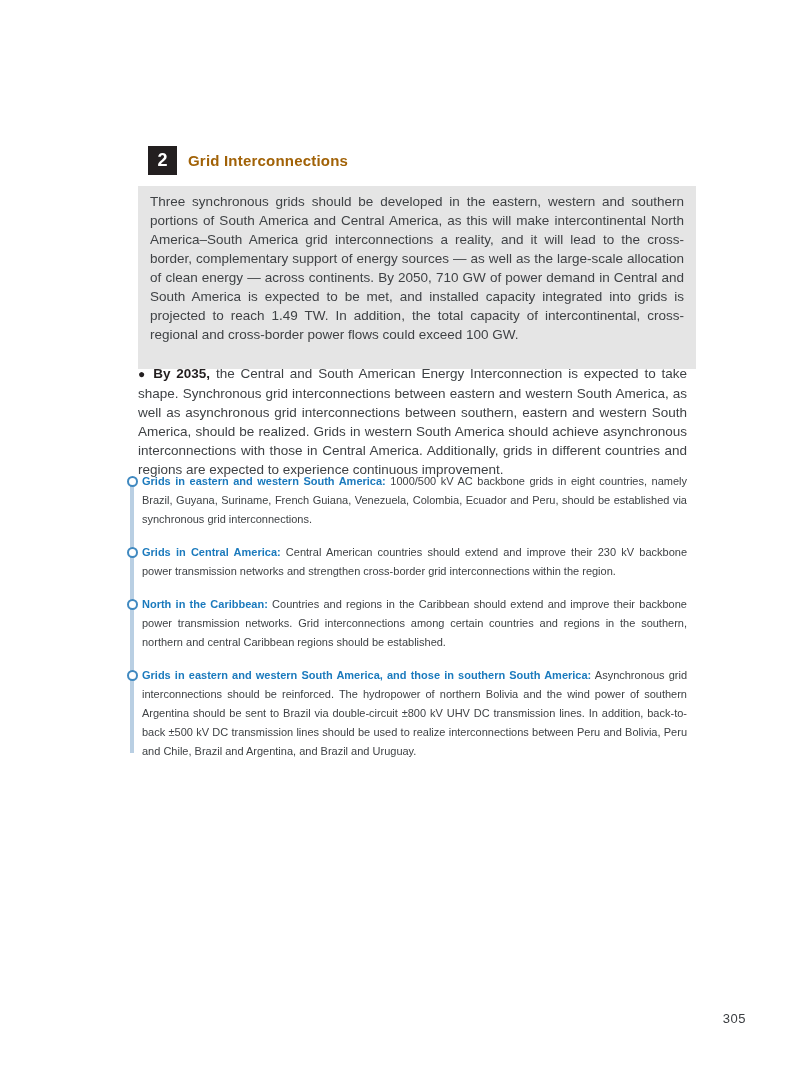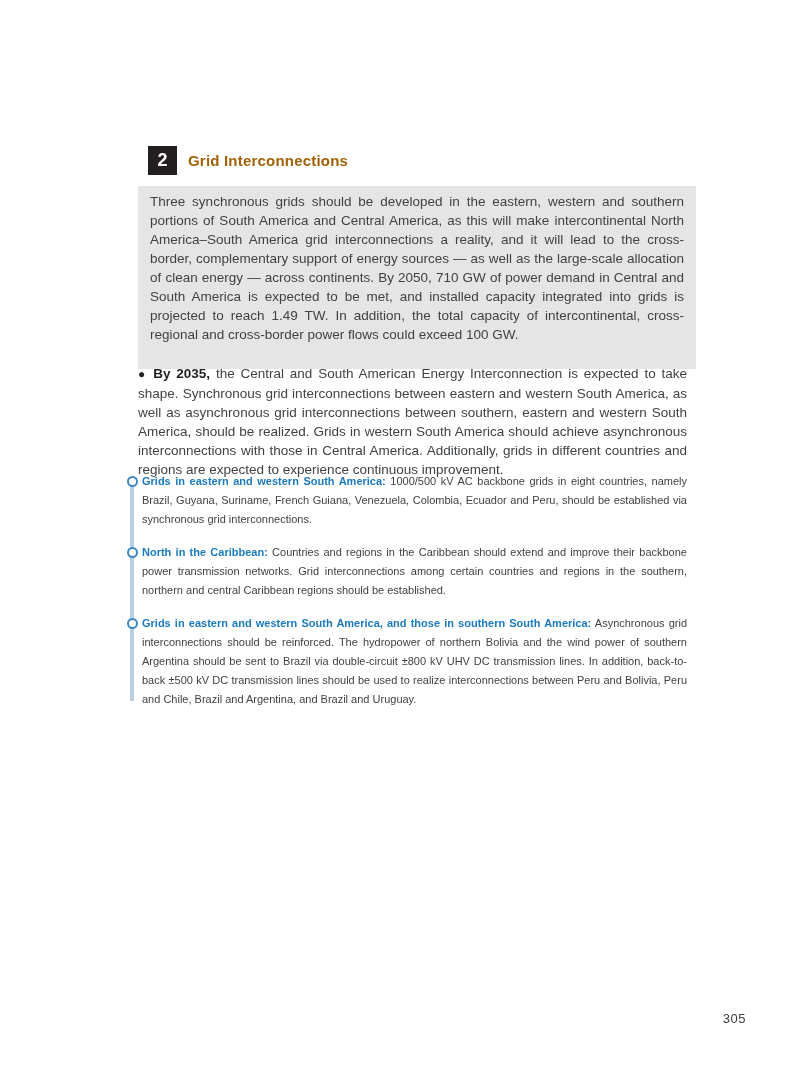--- a/index.html
+++ b/index.html
@@ -83,20 +83,21 @@
   </div>
 
   <p class="milestone"><span class="dot">●</span><span class="lead"> By 2035,</span><span> the Central and South American Energy Interconnection is expected to take shape. Synchronous grid interconnections between eastern and western South America, as well as asynchronous grid interconnections between southern, eastern and western South America, should be realized. Grids in western South America should achieve asynchronous interconnections with those in Central America. Additionally, grids in different countries and regions are expected to experience continuous improvement.</span></p>
 
   <div class="rail-list">
     <div class="rail"></div>
 
     <div class="grid-item"><span class="ring"></span><span class="item-heading">Grids in eastern and western South America:</span><span> 1000/500 kV AC backbone grids in eight countries, namely Brazil, Guyana, Suriname, French Guiana, Venezuela, Colombia, Ecuador and Peru, should be established via synchronous grid interconnections.</span></div>
 
 
+    <div class="grid-item"><span class="ring"></span><span class="item-heading">Grids in Central America:</span><span> Central American countries should extend and improve their 230 kV backbone power transmission networks and strengthen cross-border grid interconnections within the region.</span></div>
 
     <div class="grid-item"><span class="ring"></span><span class="item-heading">North in the Caribbean:</span><span> Countries and regions in the Caribbean should extend and improve their backbone power transmission networks. Grid interconnections among certain countries and regions in the southern, northern and central Caribbean regions should be established.</span></div>
 
     <div class="grid-item"><span class="ring"></span><span class="item-heading">Grids in eastern and western South America, and those in southern South America:</span><span> Asynchronous grid interconnections should be reinforced. The hydropower of northern Bolivia and the wind power of southern Argentina should be sent to Brazil via double-circuit ±800 kV UHV DC transmission lines. In addition, back-to-back ±500 kV DC transmission lines should be used to realize interconnections between Peru and Bolivia, Peru and Chile, Brazil and Argentina, and Brazil and Uruguay.</span></div>
 
   </div>
 
   <div class="page-number">305</div>
 
 </div>

